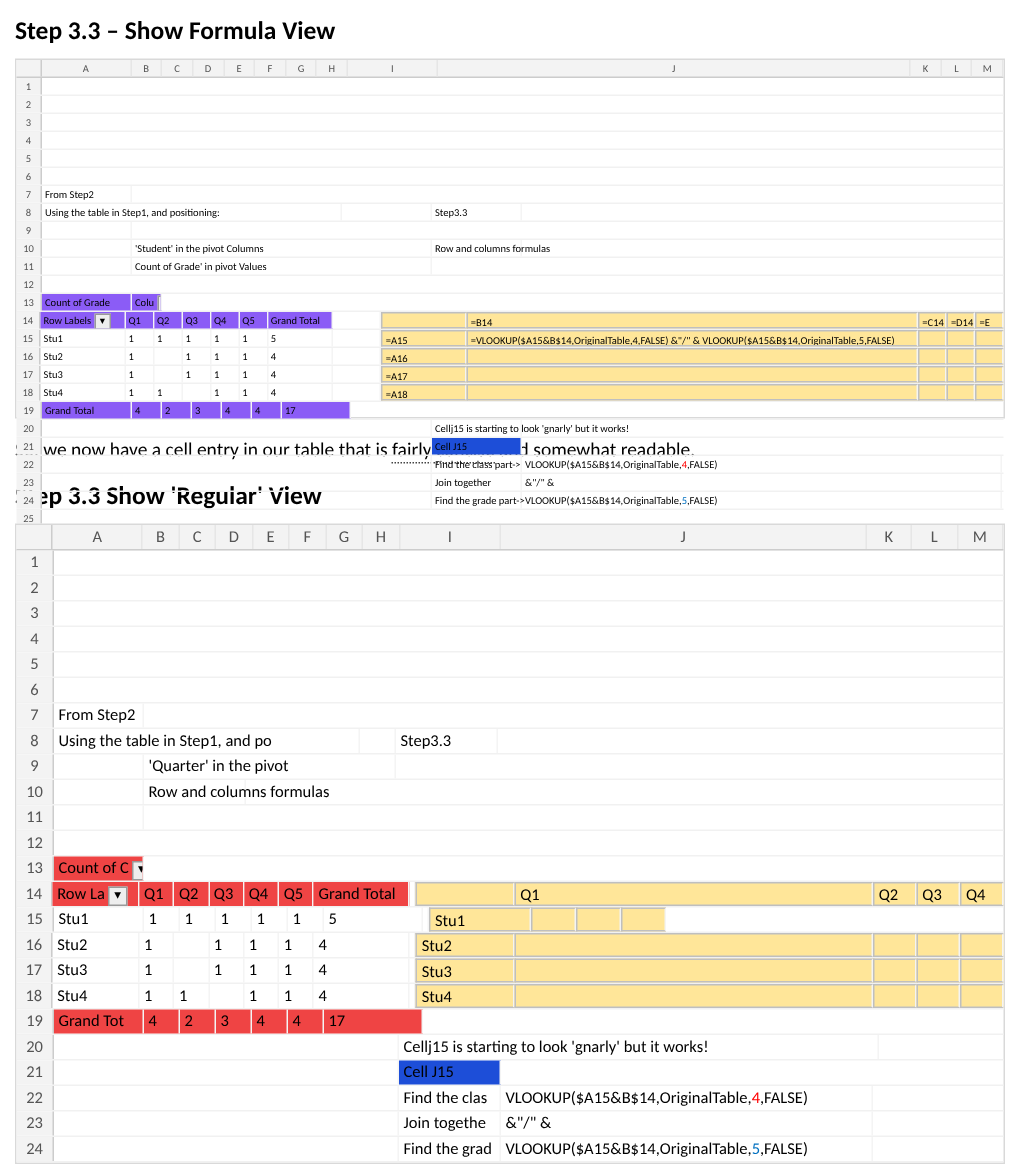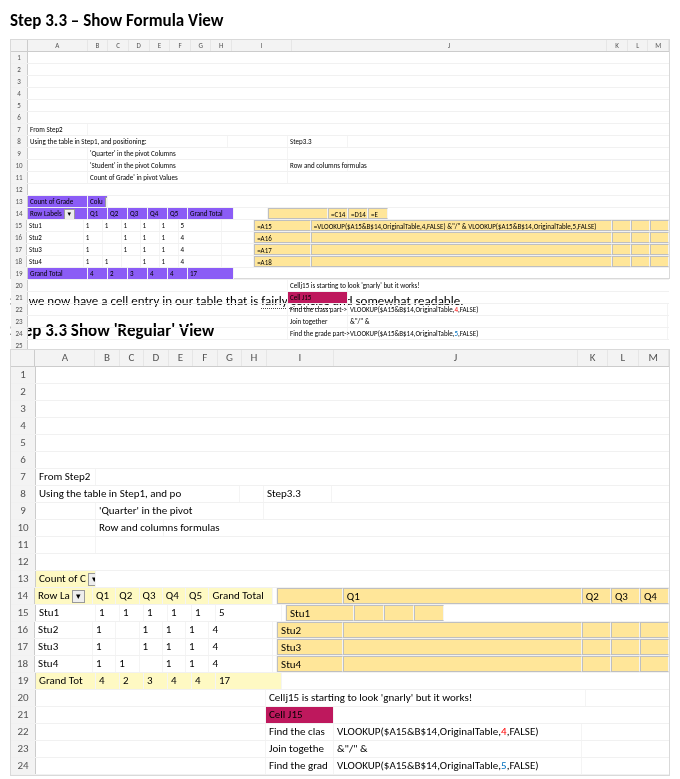--- a/index.html
+++ b/index.html
@@ -23,39 +23,39 @@
   .red4{color:#ff0000}
   .blue5{color:#0070c0}
   .bold{font-weight:400}
   .smallcols .cA{width:60px}
   .smallcols .cN{width:20px}  
   .smallcols .cI{width:60px;overflow:visible}
   .smallcols .cJ{width:320px}
   .smallcols .cK,.smallcols .cL,.smallcols .cM{width:20px}
   .smallcols .cGT{width:46px}
   .dd{display:inline-block;width:9px;height:9px;border:1px solid #999;background:#eee;font-size:7px;line-height:8px;text-align:center;margin-left:2px}
-  .yellowHL{background:#be185d}
+  .yellowHL{background:#1d4ed8}
 
   
   .sheet.large{font-size:11px}
   .lg .colhdr{height:16px}
   .lg .colhdr .rh{width:24px}
   .lg .colhdr .c{line-height:16px}
   .lg .row{min-height:16px}
   .lg .row .rh{width:24px;line-height:16px}
   .lg .row .c{line-height:16px;padding-left:3px}
   .lg .cA{width:60px}
   .lg .cN{width:24px}  
   .lg .cGT{width:66px}
   .lg .cI{width:68px;overflow:visible}
   .lg .cJ{width:248px}
   .lg .cK,.lg .cQ{width:30px}
   .lg .cL{width:30px}
   .lg .cM{width:30px}
-  .lg .shade{background:#fef9c3}
+  .lg .shade{background:#ef4444}
   .lg .dd{width:11px;height:11px;line-height:10px;font-size:9px}
 </style>
 </head>
 <body>
 <div class="page">
 
 <h2>Step 3.3 – Show Formula View</h2>
 
 <div class="sheet small smallcols">
   <div class="colhdr">
@@ -99,21 +99,20 @@
       </div>
   <div class="row">
         <div class="rh">8</div>
         <div class="c cA" style="overflow:visible;width:200px">Using the table in Step1, and positioning:</div>
         <div class="c" style="width:60px"></div>
         <div class="c cI bold">Step3.3</div>
       </div>
   <div class="row">
         <div class="rh">9</div>
         <div class="c cA"></div>
-        <div class="c" style="width:200px;overflow:visible">'Quarter' in the pivot Columns</div>
       </div>
   <div class="row">
         <div class="rh">10</div>
         <div class="c cA"></div>
         <div class="c" style="width:200px;overflow:visible">'Student' in the pivot Columns</div>
         <div class="c cI" style="overflow:visible">Row and columns formulas</div>
       </div>
   <div class="row">
         <div class="rh">11</div>
         <div class="c cA"></div>
@@ -131,20 +130,21 @@
         <div class="rh">14</div>
     <div class="c cA shade"><span>Row Labels</span><span class="dd">▾</span></div>
     <div class="c cN shade">Q1</div>
     <div class="c cN shade">Q2</div>
     <div class="c cN shade">Q3</div>
     <div class="c cN shade">Q4</div>
     <div class="c cN shade">Q5</div>
     <div class="c cGT shade">Grand Total</div>
     <div class="c" style="width:34px"></div>
     <div class="c cI ybox"></div>
+    <div class="c cJ ybox">=B14</div>
     <div class="c cK ybox">=C14</div>
     <div class="c cL ybox">=D14</div>
     <div class="c cM ybox">=E</div>
   </div>
   <div class="row">
         <div class="rh">15</div>
     <div class="c cA">Stu1</div>
     <div class="c cN">1</div>
         <div class="c cN">1</div>
         <div class="c cN">1</div>

